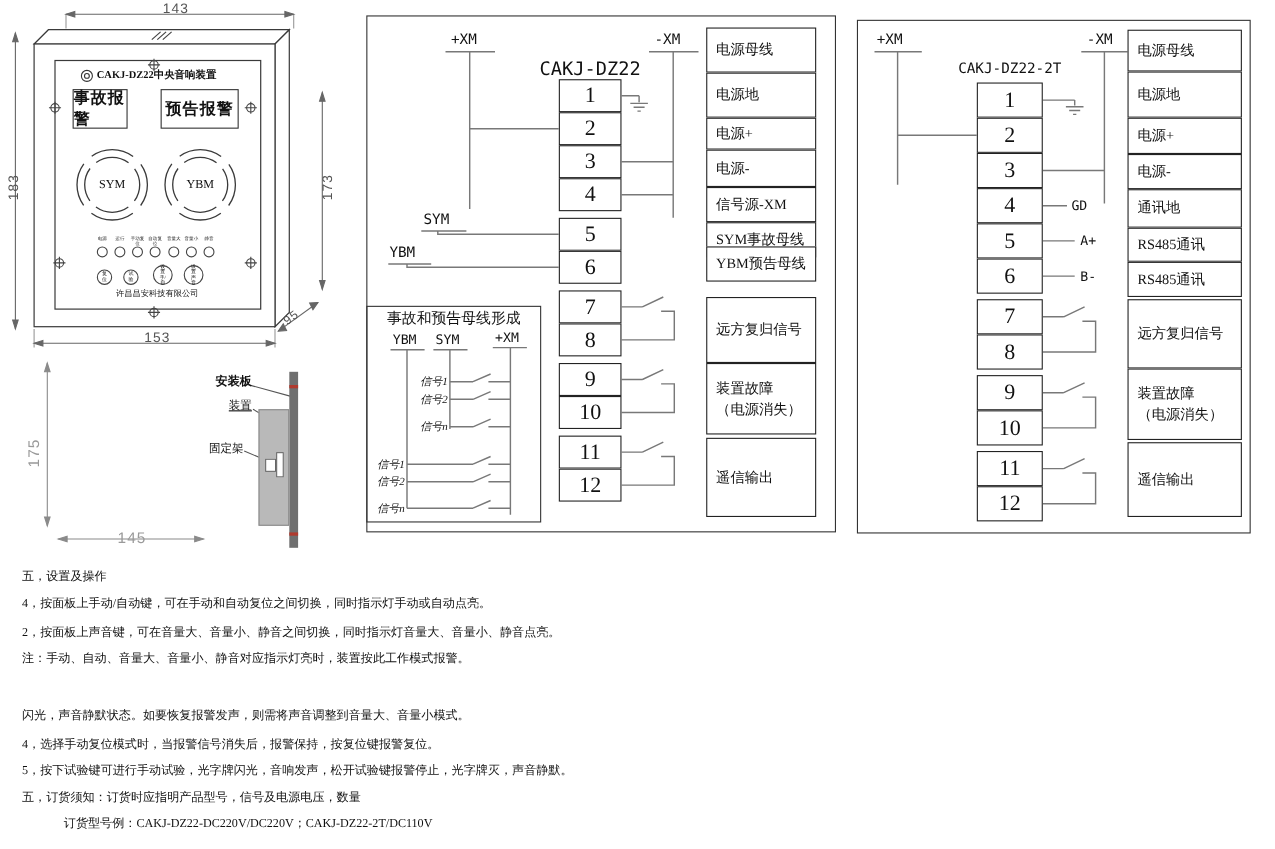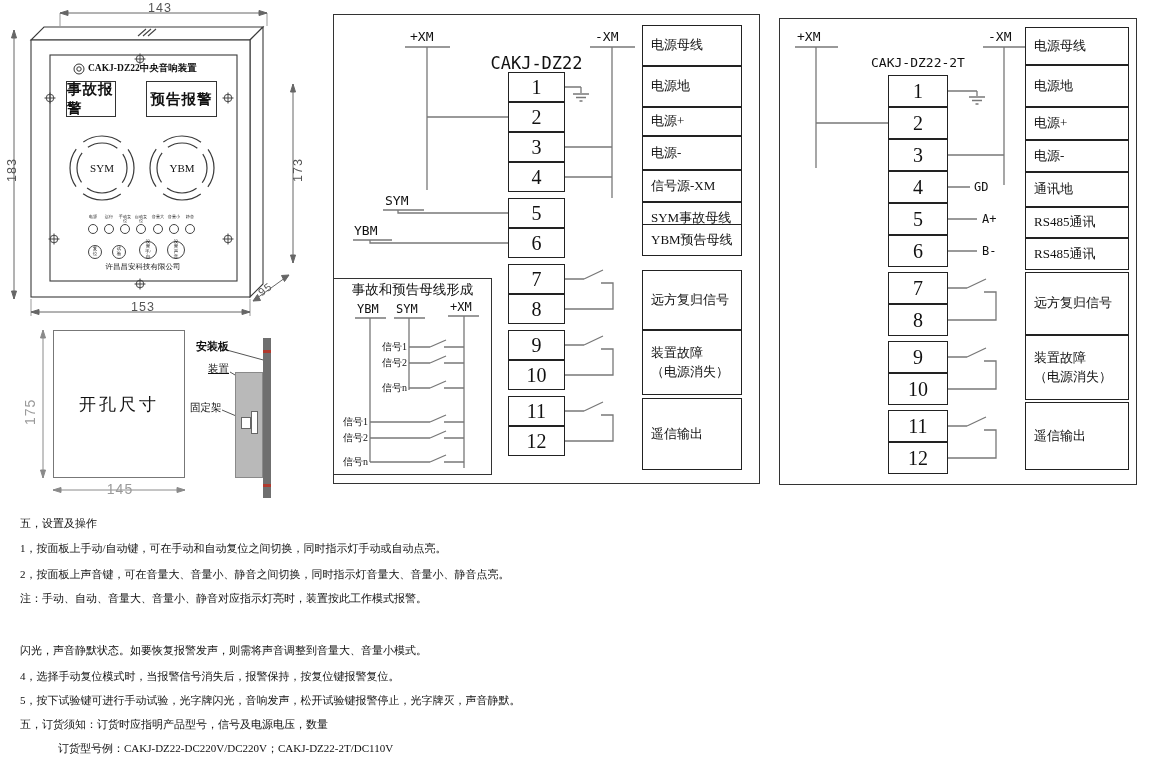--- a/index.html
+++ b/index.html
@@ -13,21 +13,21 @@
         font-size:20px;font-family:"Liberation Serif",serif;}
   .cell2{left:888px;width:60px;height:32px;}
   
   .lblbox{position:absolute;left:642px;width:100px;border:1px solid #222;background:#fff;
           box-sizing:border-box;display:flex;align-items:center;padding-left:8px;
           font-size:13px;line-height:1.45;font-family:"Liberation Serif",serif;white-space:pre-line;}
   .lblbox2{left:1025px;width:104px;}
   .panelbox{position:absolute;border:1.2px solid #333;box-sizing:border-box;}
   .buslbl{position:absolute;font-size:13px;font-family:"DejaVu Sans Mono",monospace;color:#111;}
   .pinlbl{position:absolute;font-size:12px;font-family:"DejaVu Sans Mono",monospace;color:#111;}
-  .siglbl{position:absolute;font-size:10px;text-align:right;color:#111;}
+  .siglbl{position:absolute;font-size:10px;text-align:right;color:#111;font-style:italic;}
   .dimtxt{position:absolute;color:#555;font-size:12.5px;font-family:"Liberation Sans",sans-serif;letter-spacing:1px;}
   .dimtxt2{color:#9a9a9a;font-size:14px;}
   .ins{position:absolute;left:20px;white-space:nowrap;font-size:11px;color:#101010;}
   .ledlbl{position:absolute;width:32px;text-align:center;font-size:9px;color:#222;
           transform:scale(0.46);transform-origin:center top;line-height:1;}
   .pbtn{position:absolute;border:1px solid #444;border-radius:50%;background:#fff;box-sizing:border-box;
         display:flex;align-items:center;justify-content:center;text-align:center;}
   .pbtn span{font-size:9px;line-height:1.1;white-space:pre-line;transform:scale(0.5);transform-origin:center;}
   .alarmbox{position:absolute;border:1.2px solid #333;box-sizing:border-box;background:#fff;
             display:flex;align-items:center;justify-content:center;font-weight:bold;font-size:14.5px;letter-spacing:1px;}
@@ -200,23 +200,20 @@
     <span>设置
 手/自</span>
     </div>
   <div class="pbtn" style="left:167px;top:241px;width:18px;height:18px;">
     <span>设置
 声音</span>
     </div>
 
   <div class="abs" style="left:98px;top:262px;width:90px;text-align:center;font-size:7.5px;">许昌昌安科技有限公司</div>
 
-  <div class="abs ctr" style="left:53px;top:330px;width:132px;height:148px;border:1px solid #777;box-sizing:border-box;">
-    <span style="font-size:17px;letter-spacing:3px;">开孔尺寸</span>
-  </div>
   <div class="abs dimtxt dimtxt2" style="left:10px;top:397px;width:40px;transform:rotate(-90deg);">175</div>
   <div class="abs dimtxt dimtxt2" style="left:98px;top:481px;width:44px;text-align:center;">145</div>
 
   <div class="abs" style="left:263px;top:338px;width:8px;height:160px;background:#6f6f6f;"></div>
   <div class="abs" style="left:263px;top:350px;width:8px;height:3px;background:#b03a2e;"></div>
   <div class="abs" style="left:263px;top:484px;width:8px;height:3px;background:#b03a2e;"></div>
   <div class="abs" style="left:235px;top:372px;width:28px;height:106px;background:#b9b9b9;border:1px solid #8a8a8a;box-sizing:border-box;"></div>
   <div class="abs" style="left:241px;top:417px;width:10px;height:12px;background:#fff;border:1px solid #666;box-sizing:border-box;"></div>
   <div class="abs" style="left:251px;top:411px;width:7px;height:23px;background:#fff;border:1px solid #666;box-sizing:border-box;"></div>
 
@@ -299,21 +296,21 @@
   <div class="lblbox lblbox2" style="top:140px;height:32px;">电源-</div>
   <div class="lblbox lblbox2" style="top:172px;height:35px;">通讯地</div>
   <div class="lblbox lblbox2" style="top:207px;height:31px;">RS485通讯</div>
   <div class="lblbox lblbox2" style="top:238px;height:32px;">RS485通讯</div>
   <div class="lblbox lblbox2" style="top:272px;height:63px;">远方复归信号</div>
   <div class="lblbox lblbox2" style="top:335px;height:65px;">装置故障
 （电源消失）</div>
   <div class="lblbox lblbox2" style="top:402px;height:68px;">遥信输出</div>
 
   <div class="ins" style="top:516px;">五，设置及操作</div>
-  <div class="ins" style="top:541px;">1，按面板上手动/自动键，可在手动和自动复位之间切换，同时指示灯手动或自动点亮。</div>
+  <div class="ins" style="top:541px;">4，按面板上手动/自动键，可在手动和自动复位之间切换，同时指示灯手动或自动点亮。</div>
   <div class="ins" style="top:567px;">2，按面板上声音键，可在音量大、音量小、静音之间切换，同时指示灯音量大、音量小、静音点亮。</div>
   <div class="ins" style="top:591px;">注：手动、自动、音量大、音量小、静音对应指示灯亮时，装置按此工作模式报警。</div>
   <div class="ins" style="top:643px;">闪光，声音静默状态。如要恢复报警发声，则需将声音调整到音量大、音量小模式。</div>
   <div class="ins" style="top:669px;">4，选择手动复位模式时，当报警信号消失后，报警保持，按复位键报警复位。</div>
   <div class="ins" style="top:693px;">5，按下试验键可进行手动试验，光字牌闪光，音响发声，松开试验键报警停止，光字牌灭，声音静默。</div>
   <div class="ins" style="top:717px;">五，订货须知：订货时应指明产品型号，信号及电源电压，数量</div>
   <div class="ins" style="top:741px;left:58px;">订货型号例：CAKJ-DZ22-DC220V/DC220V；CAKJ-DZ22-2T/DC110V</div>
 
 </div>
 

